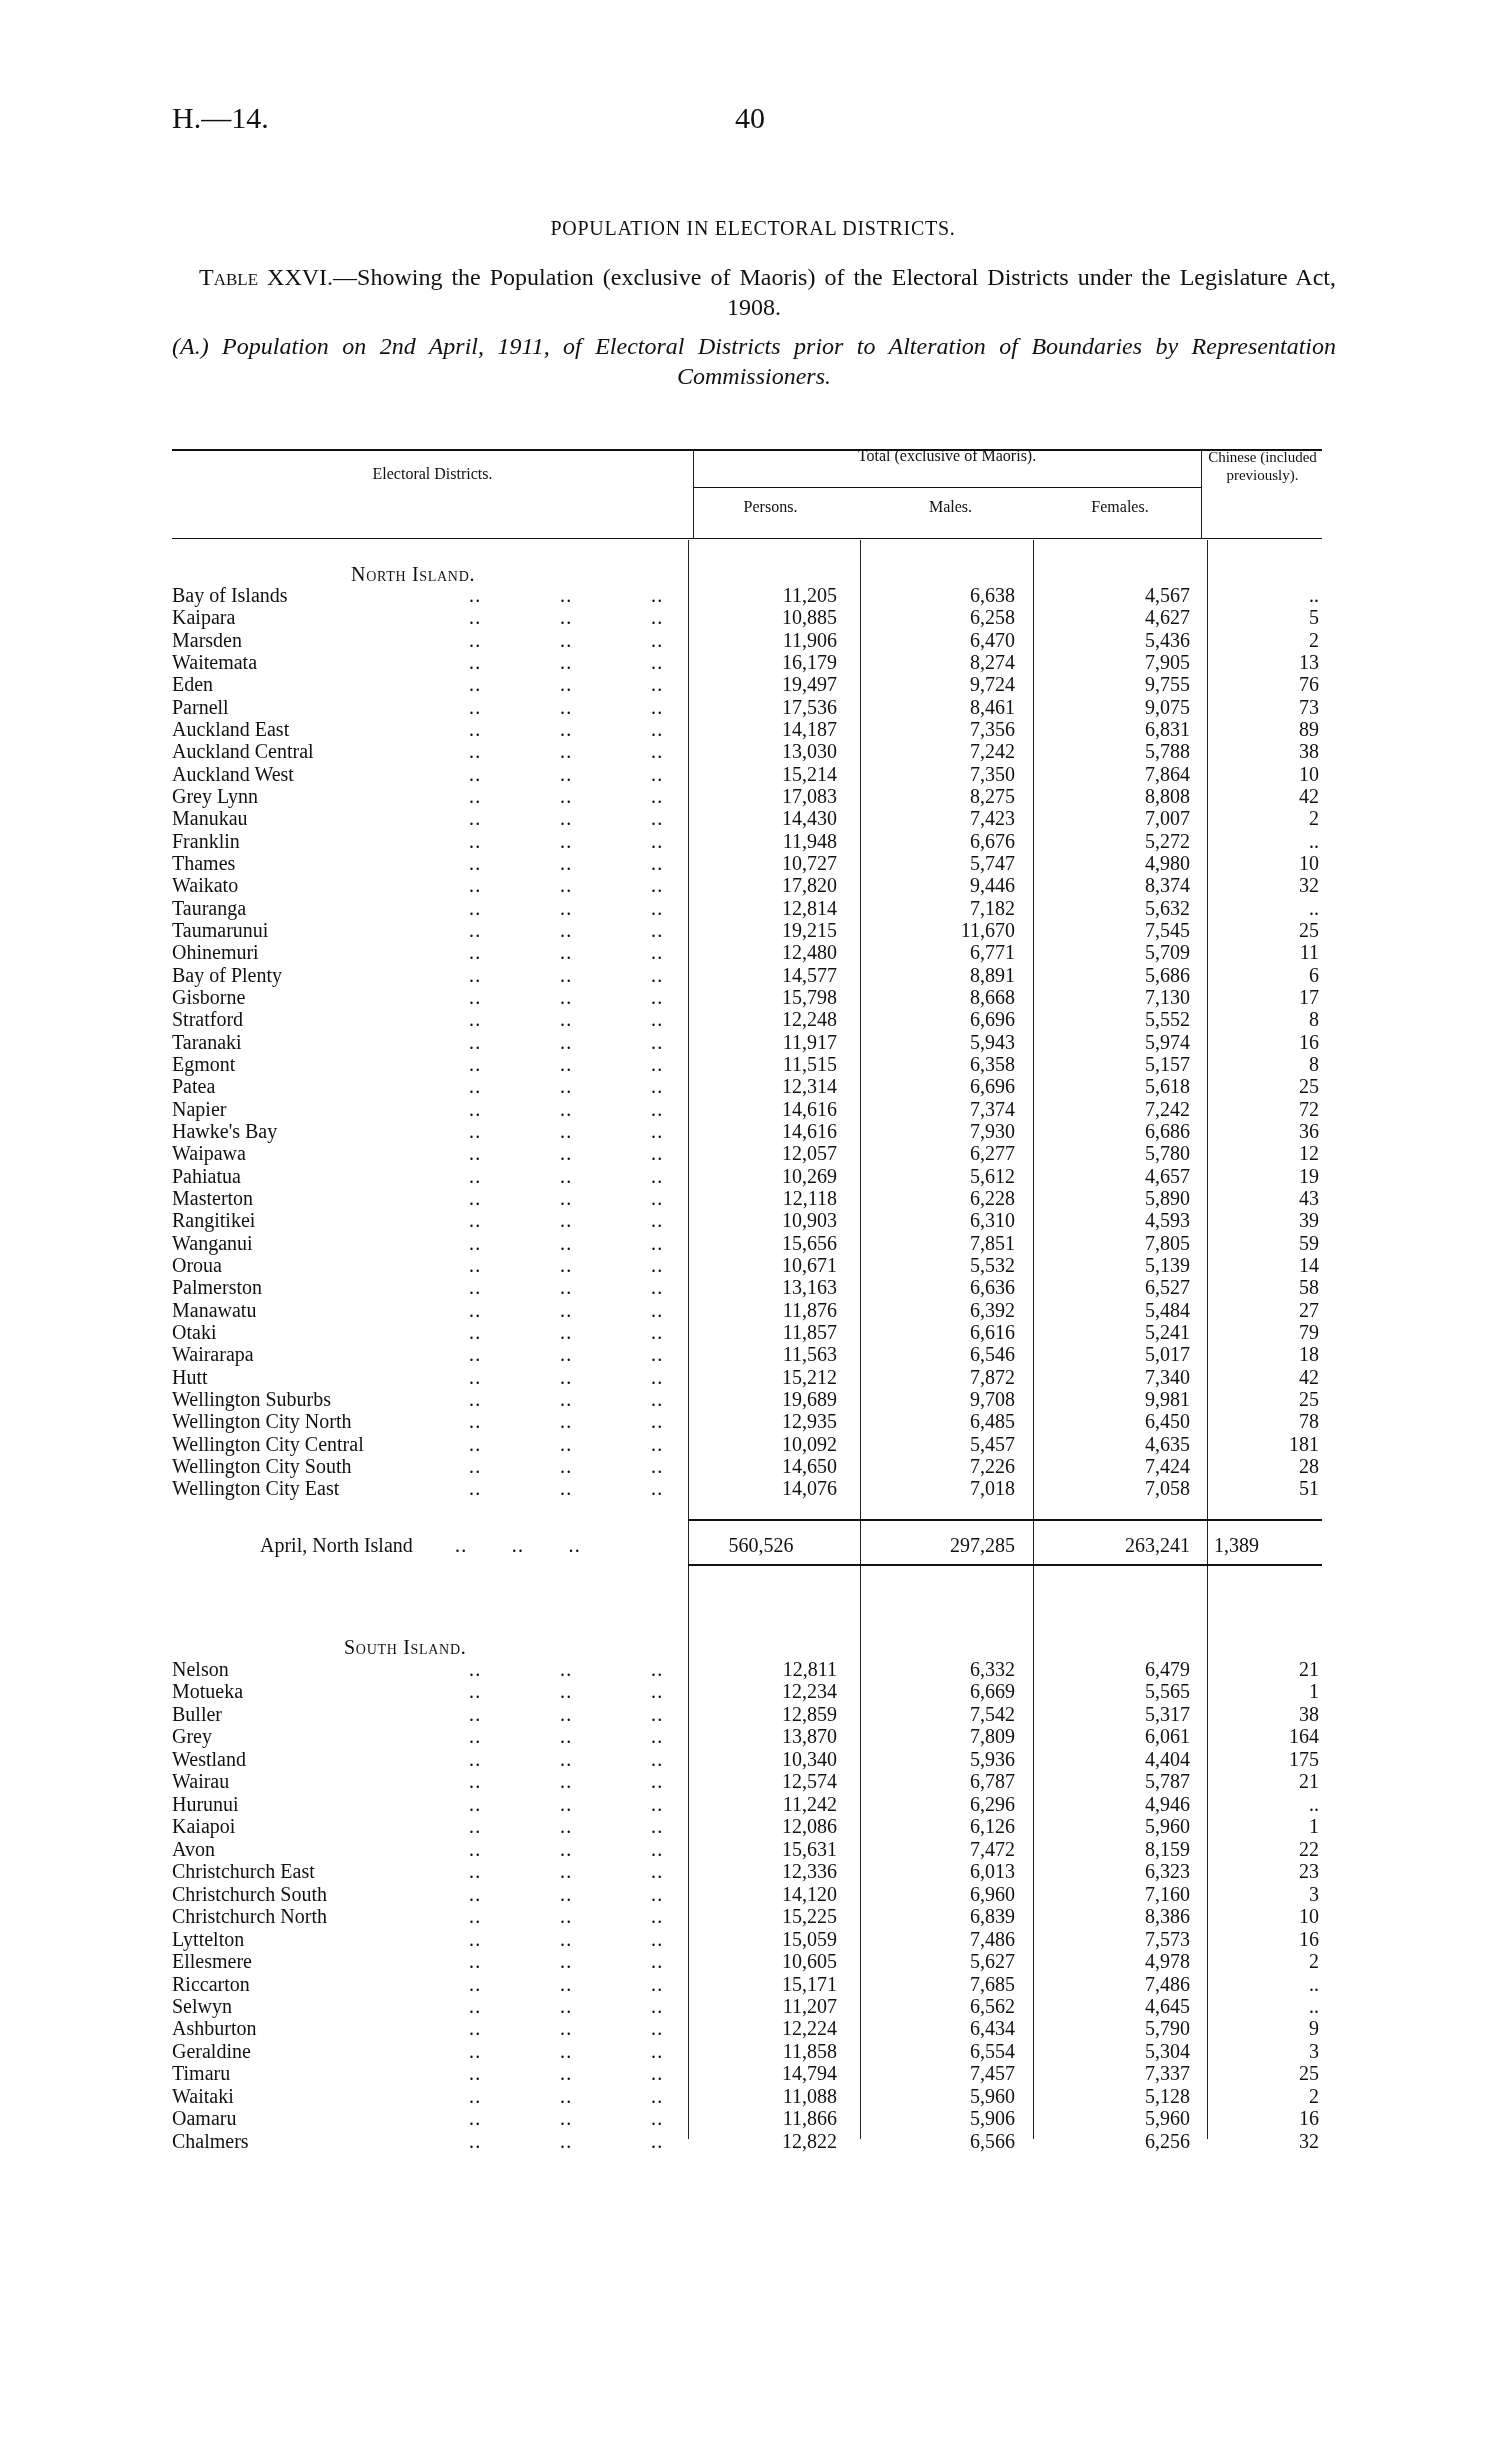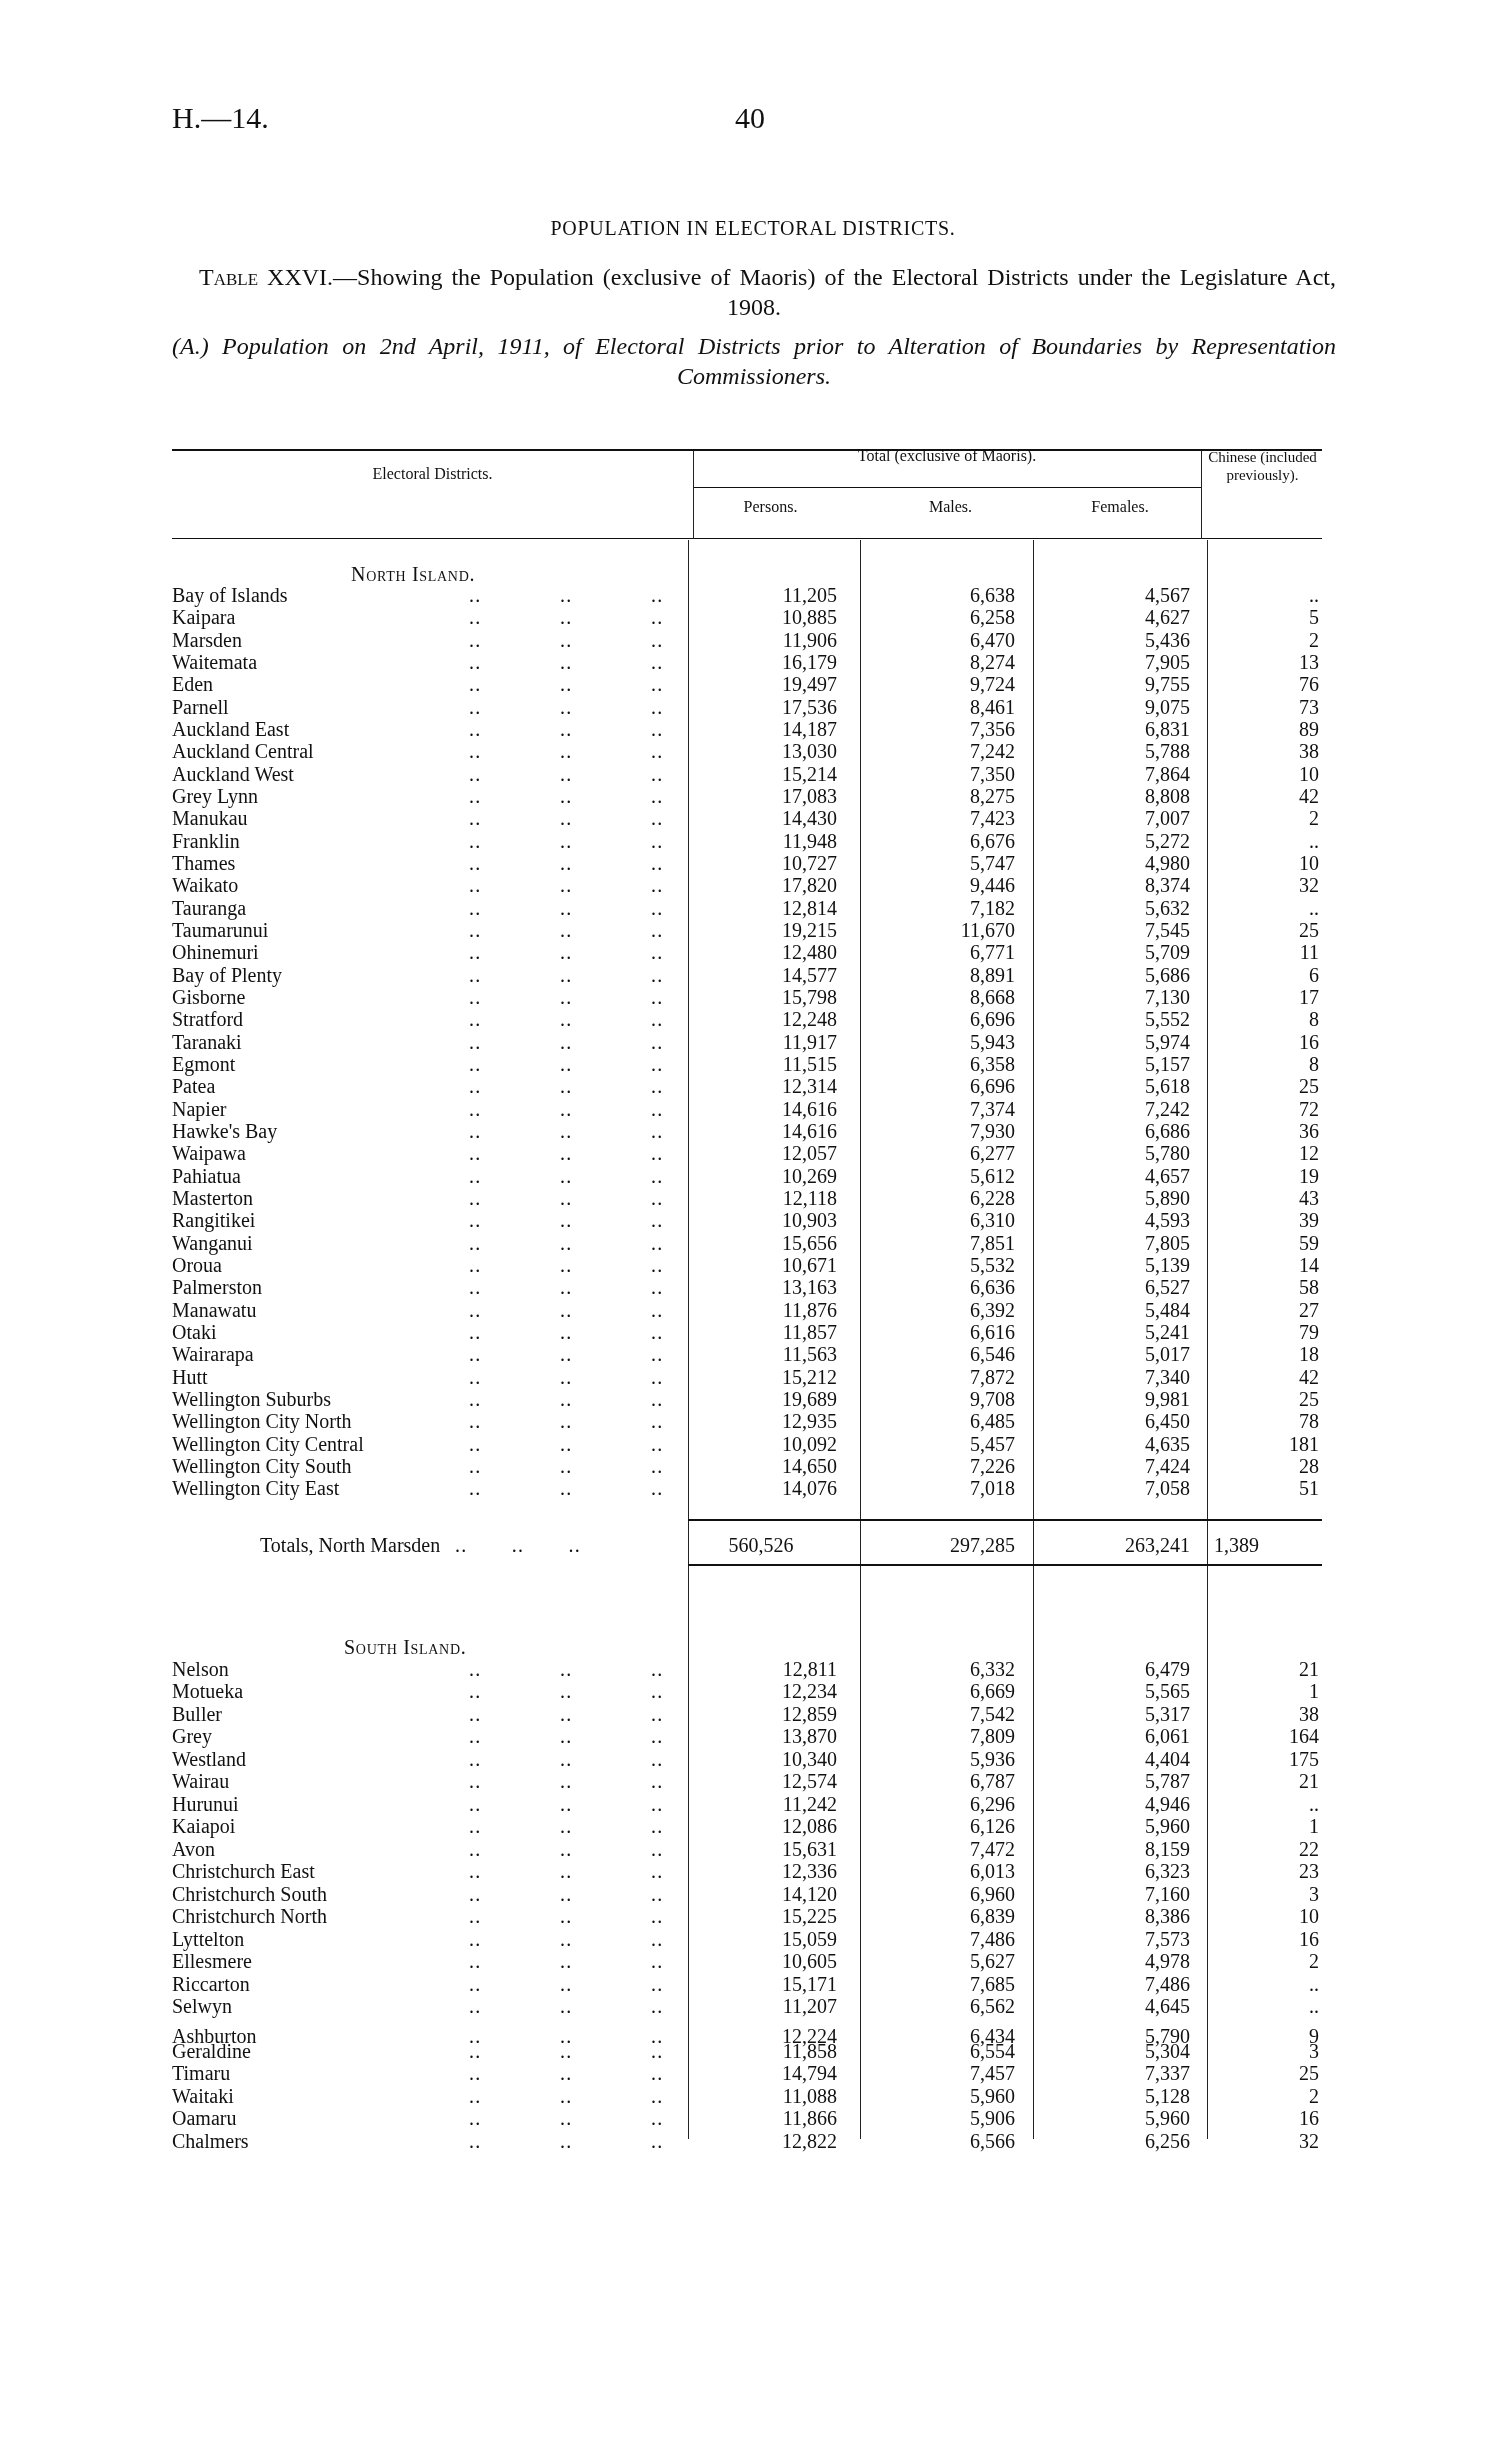--- a/index.html
+++ b/index.html
@@ -469,21 +469,21 @@
         <span class="num c-persons">14,076</span>
         <span class="num c-males">7,018</span>
         <span class="num c-females">7,058</span>
         <span class="num c-chinese">51</span>
       </div>
     </div>
 
   <div class="hline" style="left:688px;top:1519px;width:634px;height:2px;"></div>
   <div class="hline" style="left:688px;top:1564px;width:634px;height:2px;"></div>
   <div class="totals" style="top:1533px;">
-    <span class="abs" style="left:88px;">Totals, North Marsden</span>
+    <span class="abs" style="left:88px;">April, North Island</span>
     <span class="abs" style="left:283px;letter-spacing:1.3px;">..&nbsp;&nbsp;&nbsp;&nbsp;&nbsp;&nbsp;&nbsp;..&nbsp;&nbsp;&nbsp;&nbsp;&nbsp;&nbsp;&nbsp;..</span>
     <span class="abs c-persons" style="text-align:center;">560,526</span>
     <span class="abs c-males" style="text-align:right;">297,285</span>
     <span class="abs c-females" style="text-align:right;">263,241</span>
     <span class="abs c-chinese" style="text-align:left;">1,389</span>
   </div>
 
   <div class="section" style="left:344px;top:1636px;">South Island.</div>
   <div id="south-rows">
       <div class="row" style="top: 1658px;">
@@ -639,21 +639,21 @@
       <div class="row" style="top: 1995px;">
         <span class="name">Selwyn</span>
         <span class="dots" style="left:297px">..</span>
         <span class="dots" style="left:388px">..</span>
         <span class="dots" style="left:479px">..</span>
         <span class="num c-persons">11,207</span>
         <span class="num c-males">6,562</span>
         <span class="num c-females">4,645</span>
         <span class="num c-chinese">..</span>
       </div>
-      <div class="row" style="top: 2017px; margin-top: 8px;">
+      <div class="row" style="top: 2017px;">
         <span class="name">Ashburton</span>
         <span class="dots" style="left:297px">..</span>
         <span class="dots" style="left:388px">..</span>
         <span class="dots" style="left:479px">..</span>
         <span class="num c-persons">12,224</span>
         <span class="num c-males">6,434</span>
         <span class="num c-females">5,790</span>
         <span class="num c-chinese">9</span>
       </div>
       <div class="row" style="top: 2040px;">

